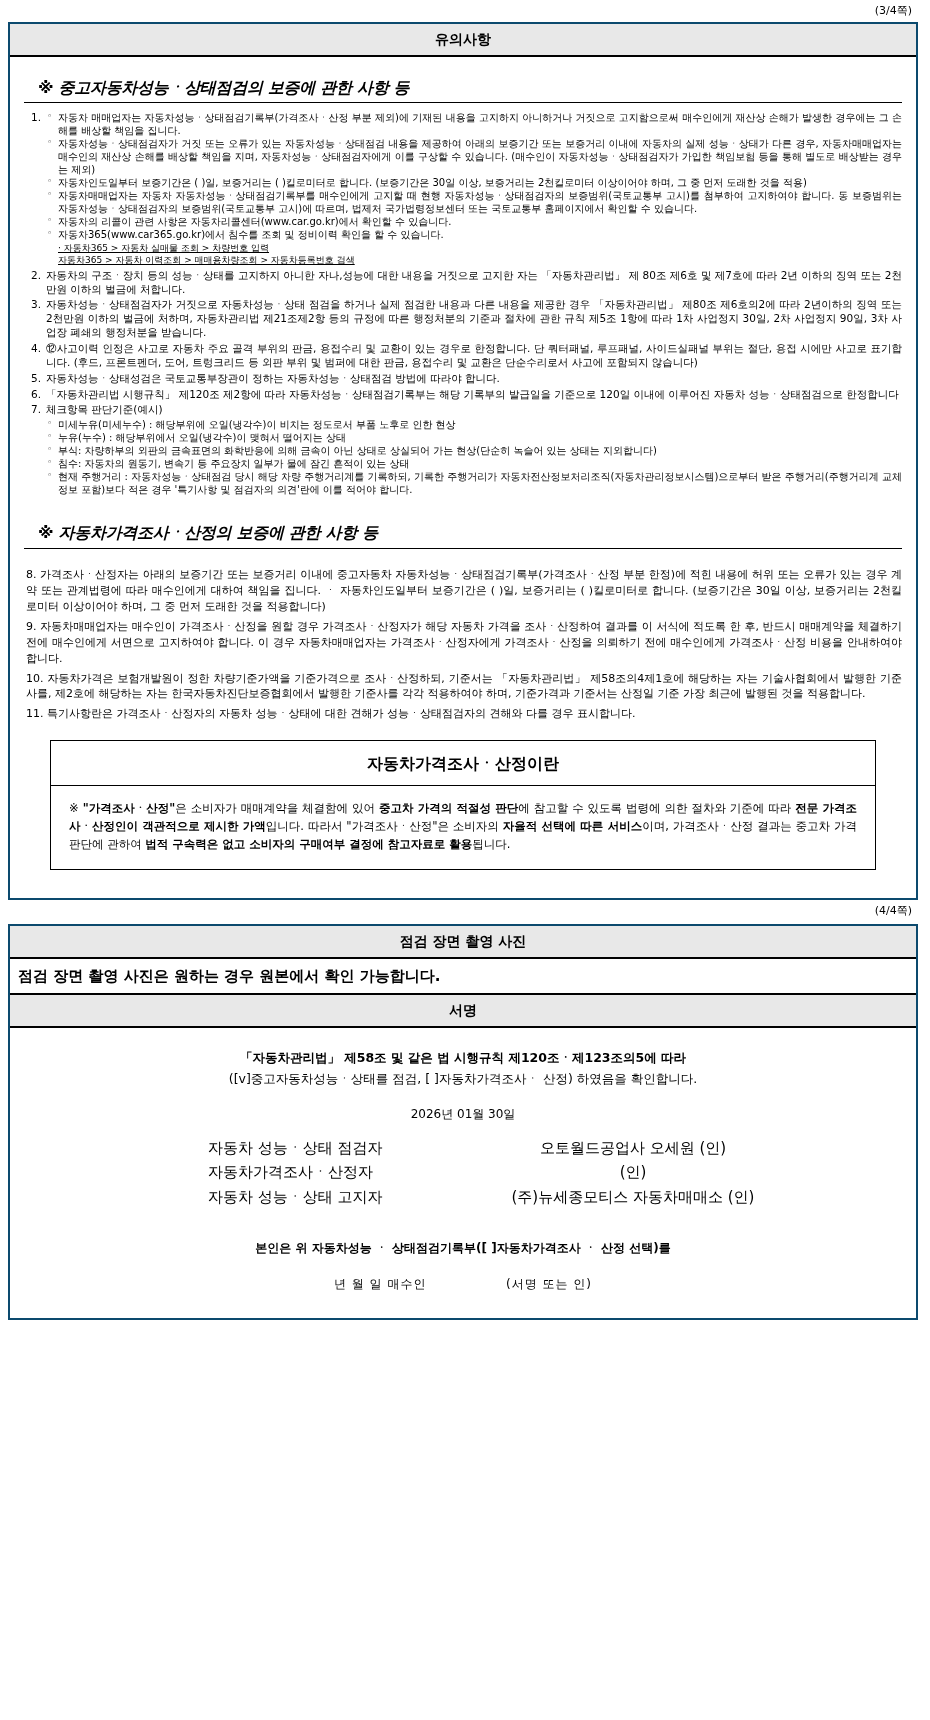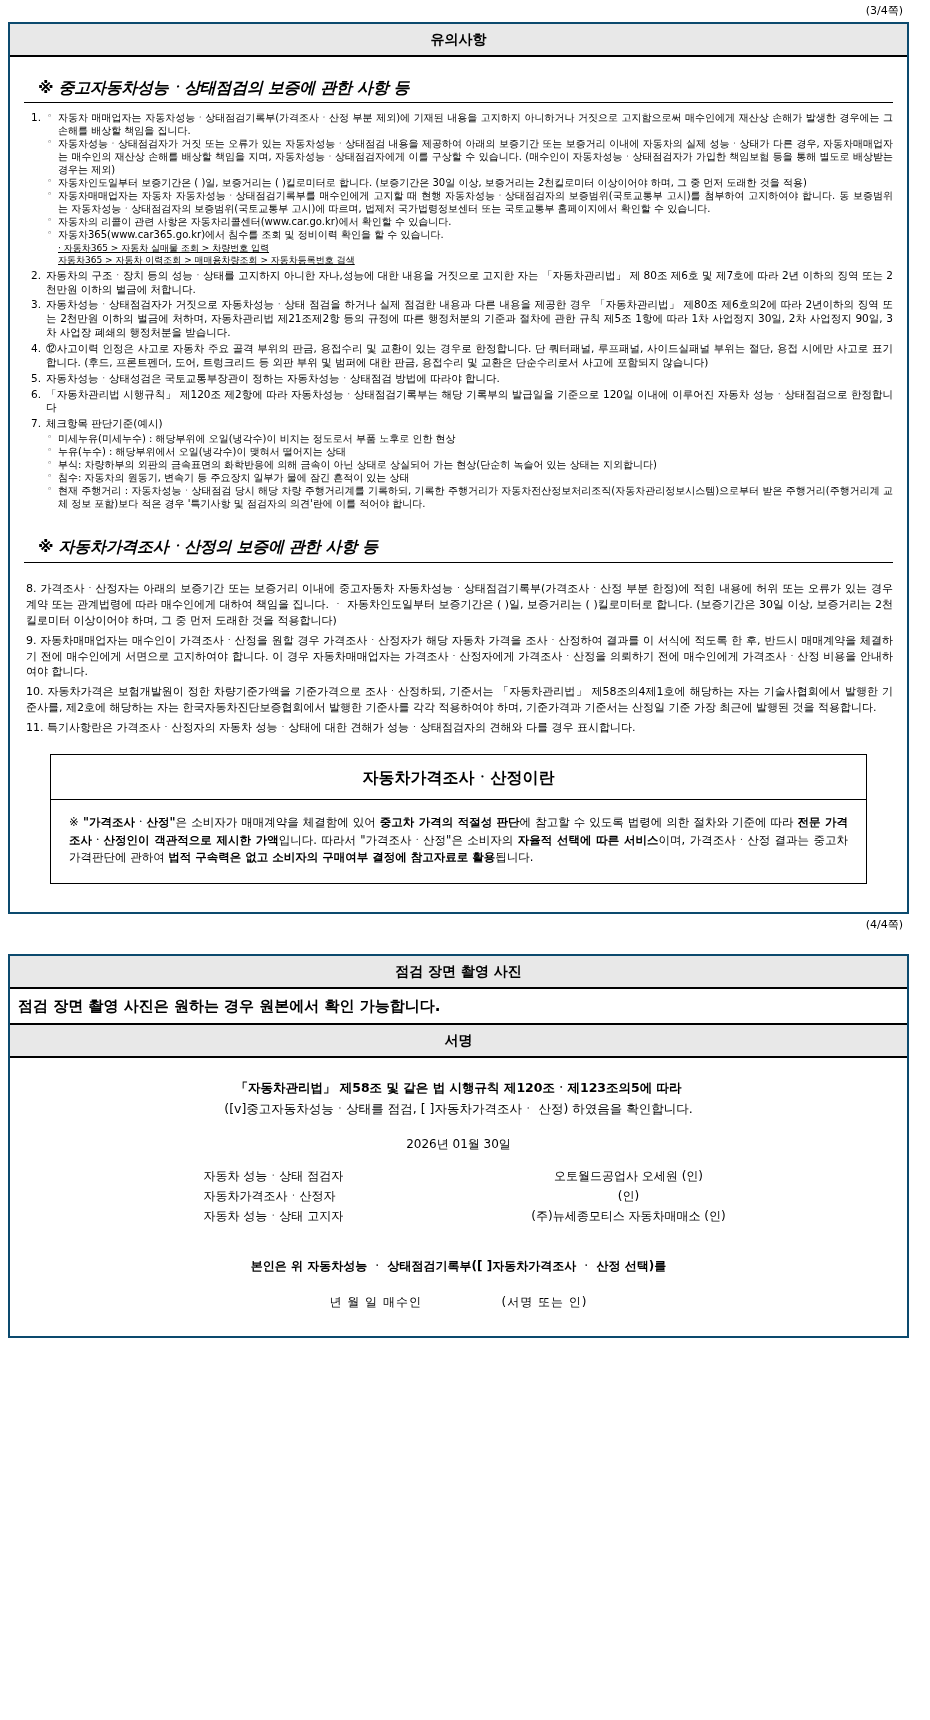--- a/index.html
+++ b/index.html
@@ -7,21 +7,21 @@
     margin: 0; padding: 0;
     background: #ffffff;
   }
   body {
     width: 930px;
     font-family: "DejaVu Sans", "Liberation Sans", sans-serif;
     color: #000;
     font-size: 11px;
     line-height: 1.35;
   }
-  .page-wrap { width: 930px; padding: 0 21px 8px 8px; }
+  .page-wrap { width: 930px; padding: 0 12px 8px 8px; }
   .page-no {
     text-align: right;
     font-size: 11px;
     padding: 4px 6px 3px 0;
   }
   .sheet {
     border: 2px solid #0c4a6e;
     background: #fff;
   }
   .sheet-title {
@@ -109,21 +109,21 @@
   }
   .def-body {
     padding: 14px 18px 16px 18px;
     font-size: 11.5px;
     line-height: 1.55;
     text-align: justify;
   }
   b, strong { font-weight: bold; }
 
   
-  .sheet2 { margin-top: 18px; }
+  .sheet2 { margin-top: 2px; }
   .banner {
     font-size: 15px;
     font-weight: bold;
     padding: 7px 8px 7px 8px;
     border-bottom: 2px solid #000;
   }
   .sub-title {
     text-align: center;
     font-weight: bold;
     font-size: 14px;
@@ -134,21 +134,21 @@
   .sign-area {
     padding: 22px 0 26px 0;
     text-align: center;
   }
   .sign-line1 { font-size: 12.5px; font-weight: bold; margin-bottom: 4px; }
   .sign-line2 { font-size: 12.5px; font-weight: normal; margin-bottom: 18px; }
   .sign-date { font-size: 12px; margin-bottom: 14px; }
   table.sign-table {
     margin: 0 auto;
     border-collapse: collapse;
-    font-size: 12px;
+    font-size: 15px;
   }
   table.sign-table td {
     padding: 2px 0;
     white-space: nowrap;
   }
   table.sign-table td.left { text-align: left; width: 330px; padding-left: 60px; }
   table.sign-table td.right { text-align: center; width: 300px; padding-left: 10px; }
   .confirm-block { margin-top: 30px; font-size: 12px; font-weight: bold; line-height: 1.6; }
   .buyer-row { margin-top: 18px; font-size: 12px; letter-spacing: 1px; }
   .buyer-row .gap { display: inline-block; width: 70px; }

